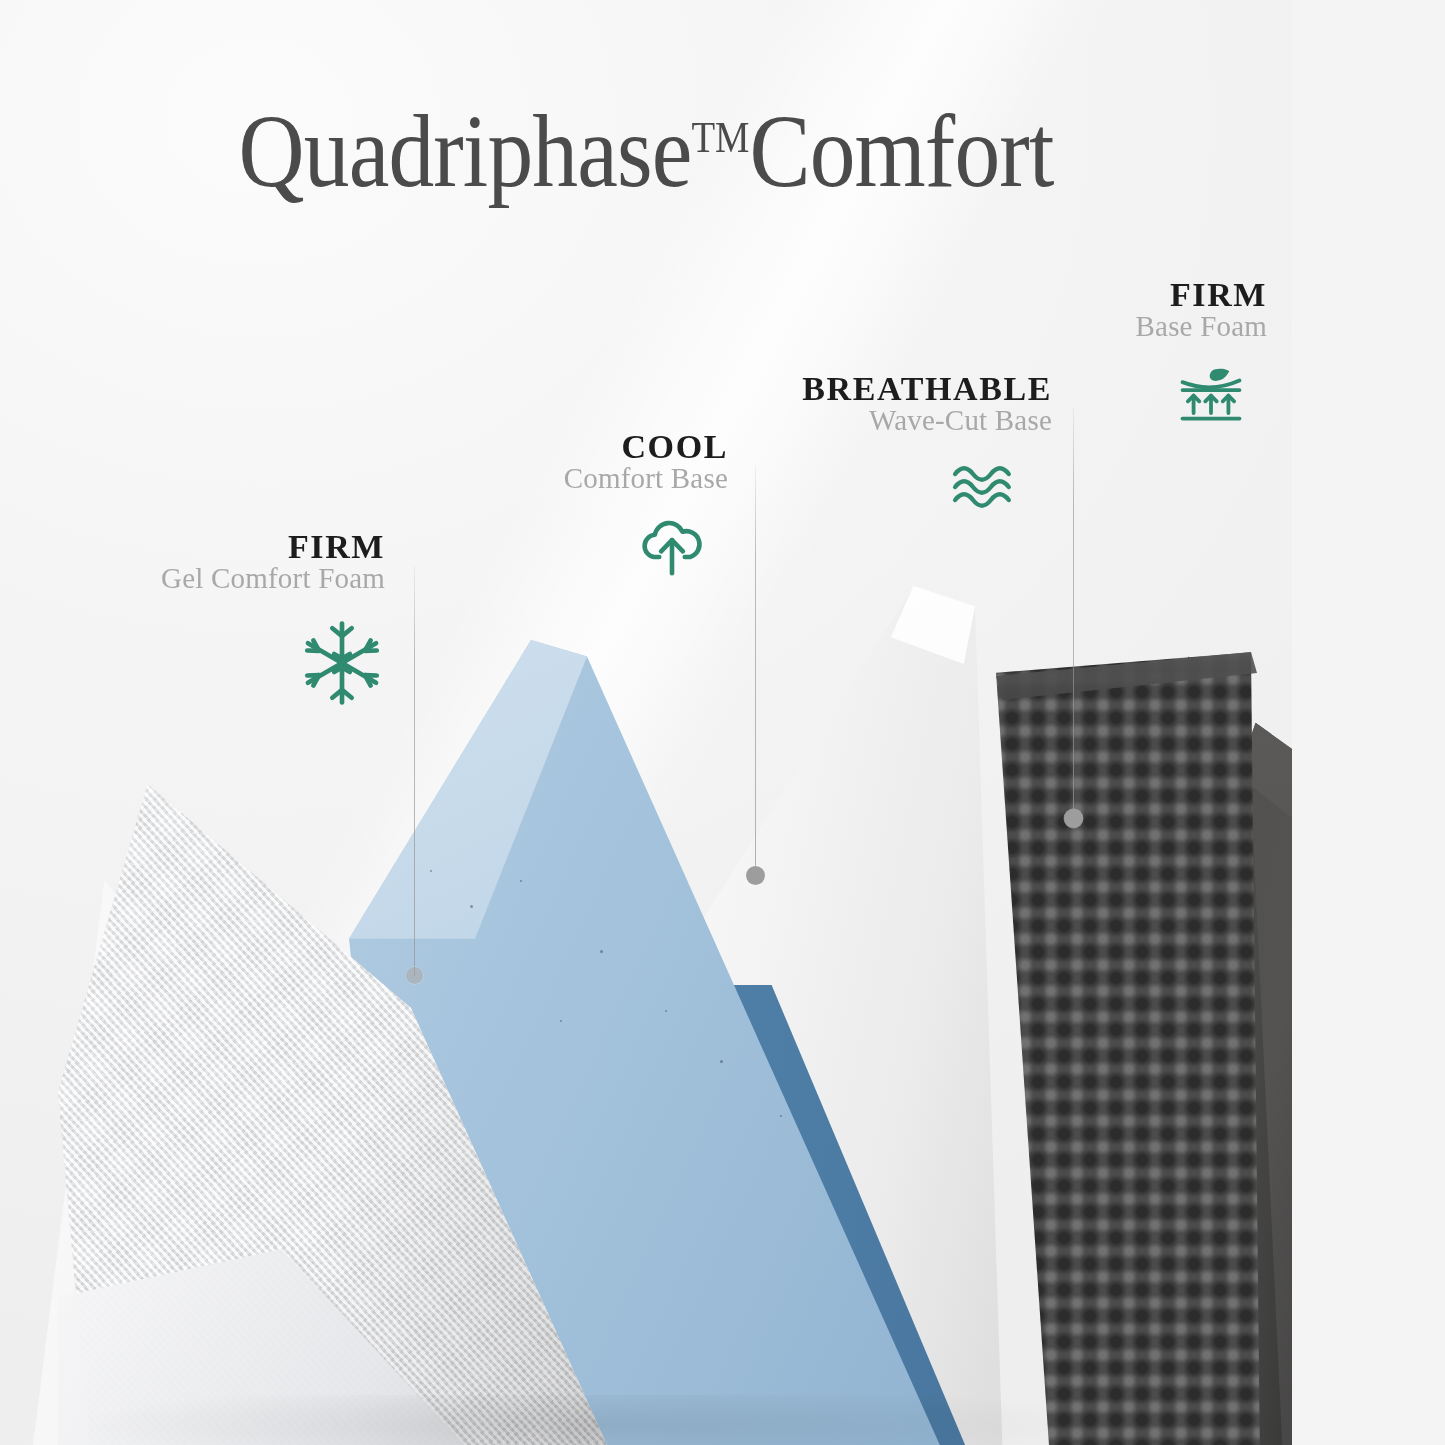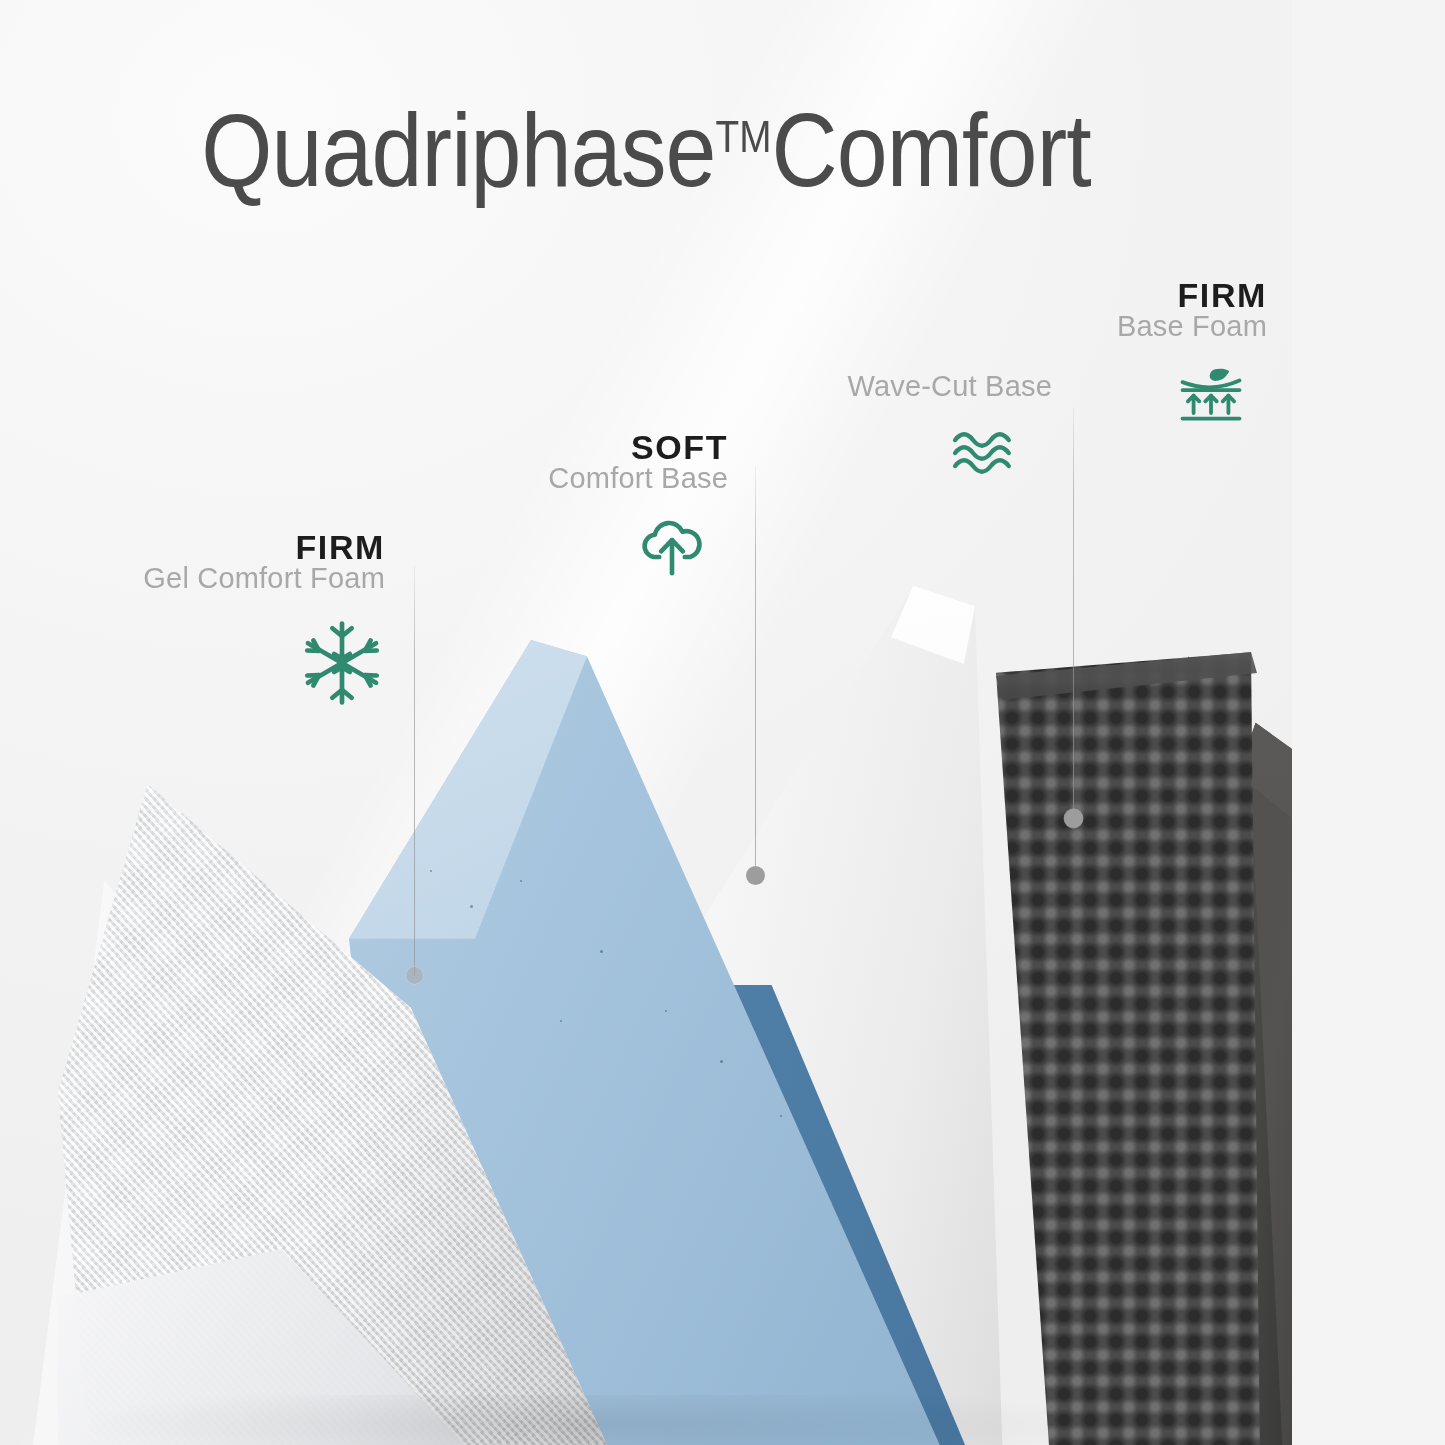--- a/index.html
+++ b/index.html
@@ -7,20 +7,21 @@
     width:1445px;height:1445px;overflow:hidden;
     font-family:"Liberation Sans","DejaVu Sans",sans-serif;
     background:#f4f4f4;
   }
   #stage{
     position:relative;width:1292px;height:1445px;
     background:
       linear-gradient(118deg, rgba(255,255,255,0) 38%, rgba(255,255,255,.85) 46%, rgba(255,255,255,0) 54%),
       radial-gradient(120% 90% at 20% 8%, #fbfbfb 0%, #f4f4f4 45%, #eeeeee 100%);
     overflow:hidden;
+    font-family:Liberation Serif, serif;
   }
 
   
   #title{
     position:absolute;left:0;right:0;top:96px;
     text-align:center;
     font-size:104px;line-height:1.05;
     font-weight:400;
     letter-spacing:-1px;
     color:#4b4b4b;
@@ -245,32 +246,33 @@
         <path d="M36.8 32.8 L43.4 33.0 M36.8 32.8 L40.0 38.6"></path>
         <path d="M36.8 19.2 L43.4 19.0 M36.8 19.2 L40.0 13.4"></path>
         <path d="M11.2 32.8 L4.6 33.0 M11.2 32.8 L8.0 38.6"></path>
         <path d="M24 23.5 L19.6 21.0 M24 23.5 L28.4 21.0"></path>
         <path d="M24 28.5 L19.6 31.0 M24 28.5 L28.4 31.0"></path>
       </svg>
     </div>
   </div>
 
   <div class="callout" style="left:440px;top:430px;width:288px;">
-    <div class="hdr">SOFT</div>
+    <div class="hdr">COOL</div>
     <div class="sub">Comfort Base</div>
     <div class="ico" style="margin-right:22px;">
       <svg width="68" height="62" viewBox="0 0 40 36" fill="none" stroke="#2f8a70" stroke-width="2.7" stroke-linecap="round" stroke-linejoin="round">
         <path d="M12.5 24.5 H9.5 A6.6 6.6 0 0 1 9.9 11.4 A8.6 8.6 0 0 1 26.2 9.6 A6.9 6.9 0 0 1 30.6 24.5 H27.5"></path>
         <line x1="20" y1="14.5" x2="20" y2="34"></line>
         <path d="M13.6 21.2 L20 14.6 L26.4 21.2"></path>
       </svg>
     </div>
   </div>
 
   <div class="callout" style="left:740px;top:372px;width:312px;">
+    <div class="hdr">BREATHABLE</div>
     <div class="sub">Wave-Cut Base</div>
     <div class="ico" style="margin-top:26px;margin-right:30px;">
       <svg width="72" height="52" viewBox="0 0 44 32" fill="none" stroke="#2f8a70" stroke-width="2.7" stroke-linecap="round">
         <path d="M3 8 q5.5 -7 11 0 t11 0 t11 0"></path>
         <path d="M3 16 q5.5 -7 11 0 t11 0 t11 0"></path>
         <path d="M3 24 q5.5 -7 11 0 t11 0 t11 0"></path>
       </svg>
     </div>
   </div>
 

